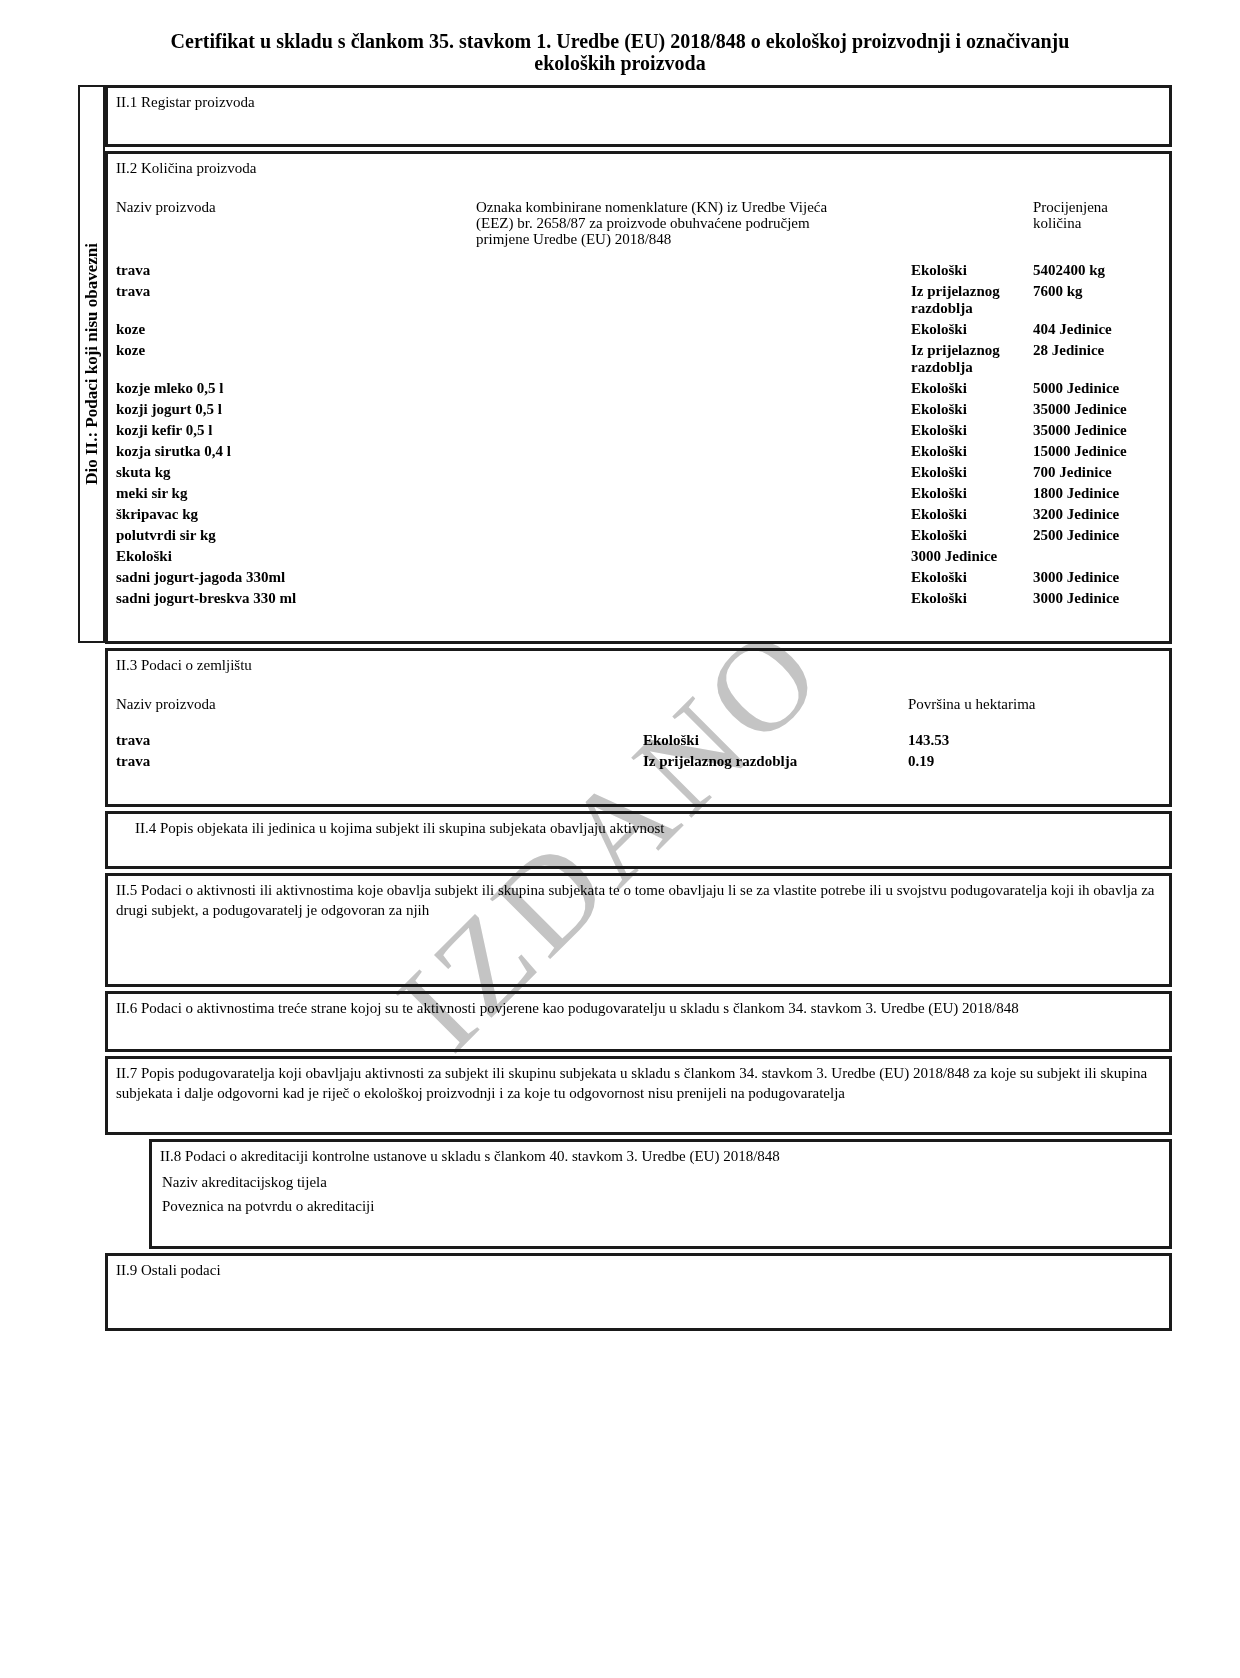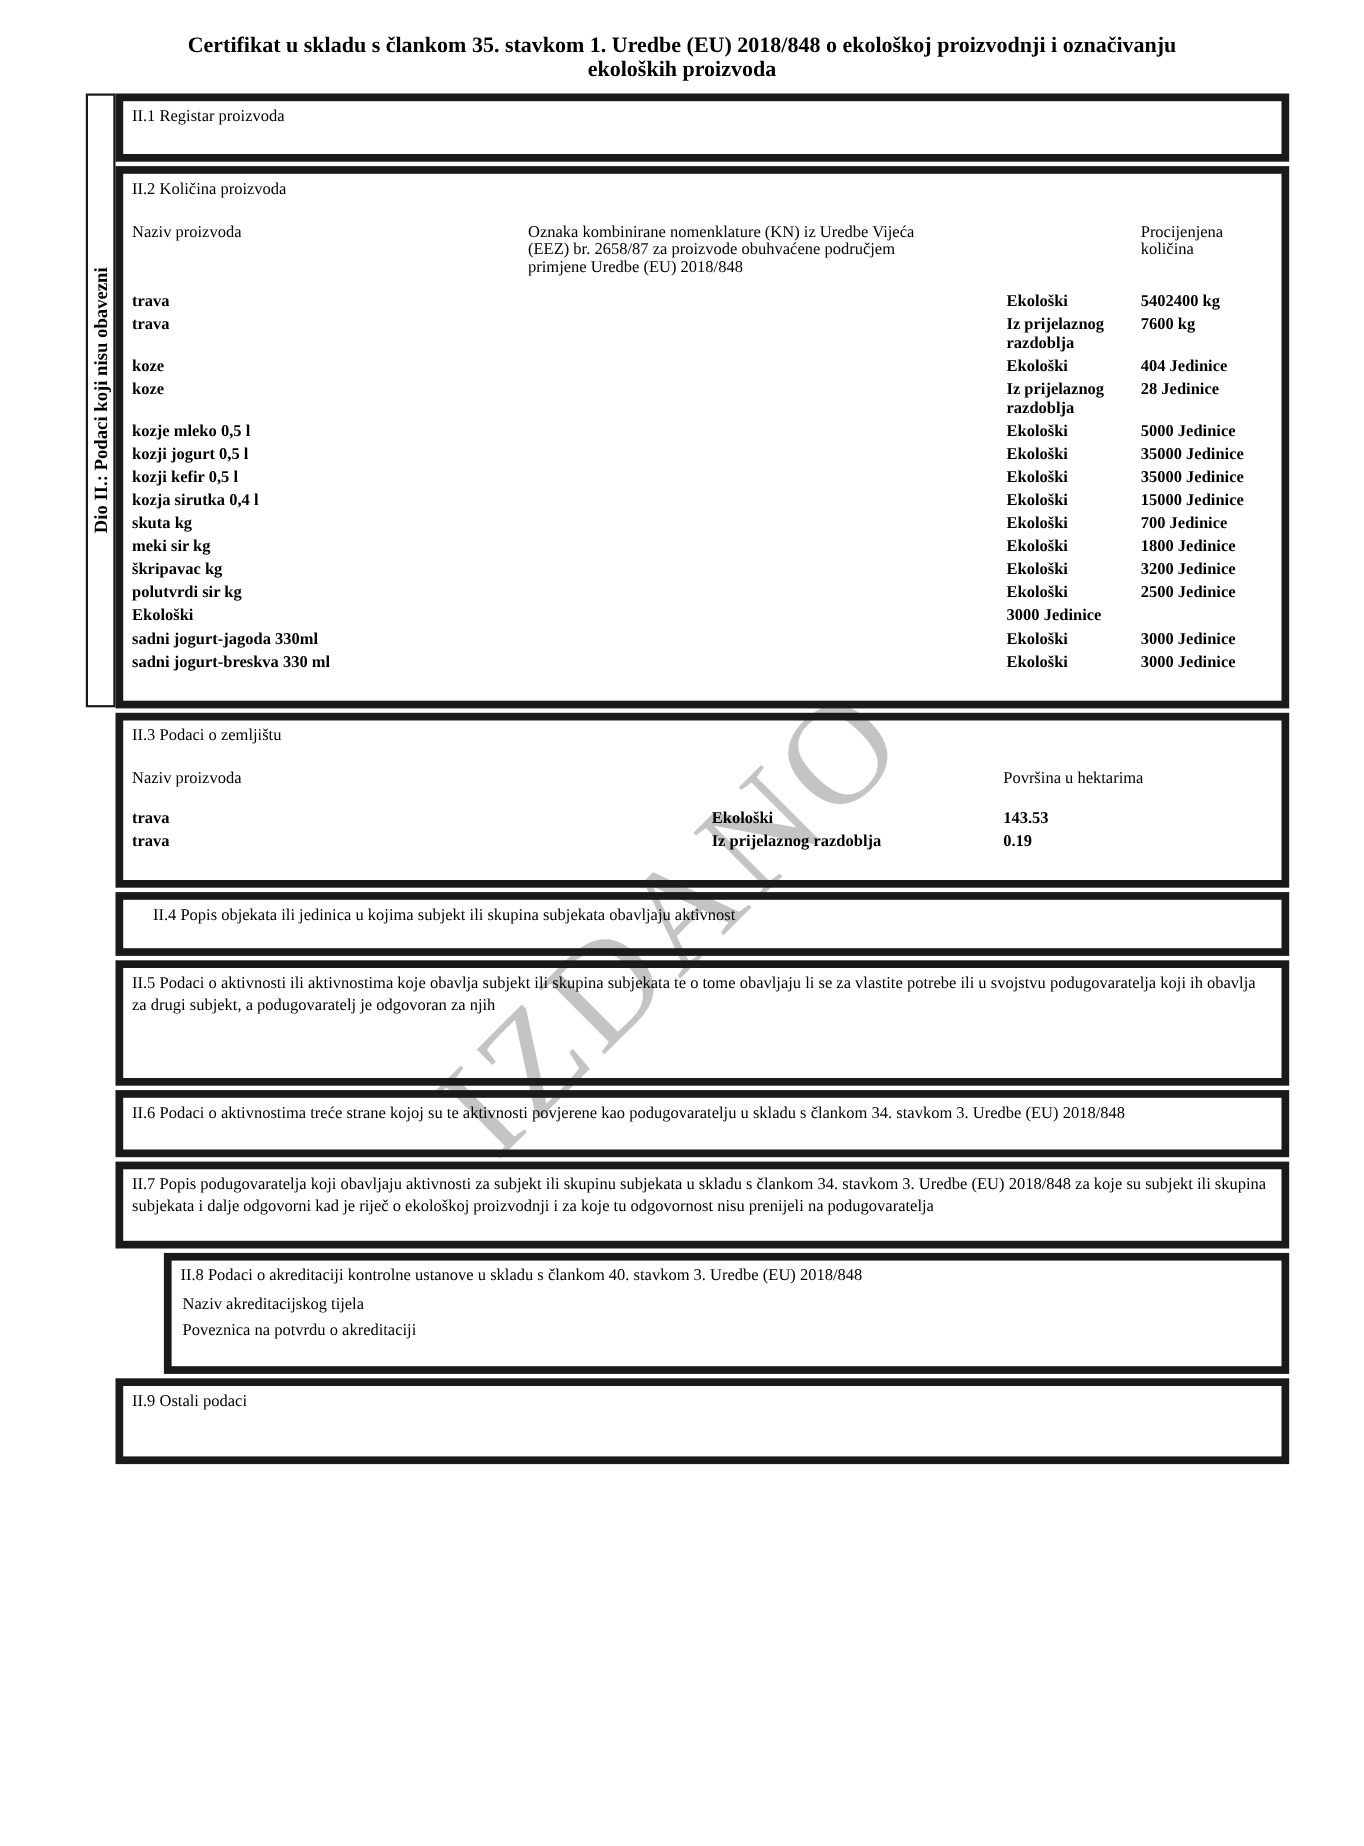--- a/index.html
+++ b/index.html
@@ -24,21 +24,21 @@
     position:absolute; left:78px; top:85px; width:27px; height:558px;
     border:2px solid #1a1a1a; z-index:1; display:flex;
     align-items:center; justify-content:center; background:transparent;
   }
   .sidebar .vtext {
     writing-mode:vertical-rl; transform:rotate(180deg);
     font-weight:bold; font-size:17px; white-space:nowrap;
   }
 
   .main { position:absolute; left:105px; top:85px; width:1067px; z-index:1; }
-  .section { position:relative; border:7px solid #84cc16; margin-bottom:4px; background:transparent; }
+  .section { position:relative; border:3px solid #84cc16; margin-bottom:4px; background:transparent; }
   .s1{height:62px} .s2{height:493px} .s3{height:159px} .s4{height:58px}
   .s5{height:114px} .s6{height:61px} .s7{height:79px} .s8{height:110px} .s9{height:78px}
 
   .heading { font-size:15px; line-height:1.3; padding:5px 8px 0 8px; }
 
   .t2-head { position:absolute; top:45px; left:0; width:100%; font-size:15px; line-height:16px;
              display:grid; grid-template-columns:360px 460px 97px auto; padding-left:8px; }
   .t2-head .c-kn { padding-right:80px; }
   .t2-head .c-qty { grid-column:4; width:120px; }
 

